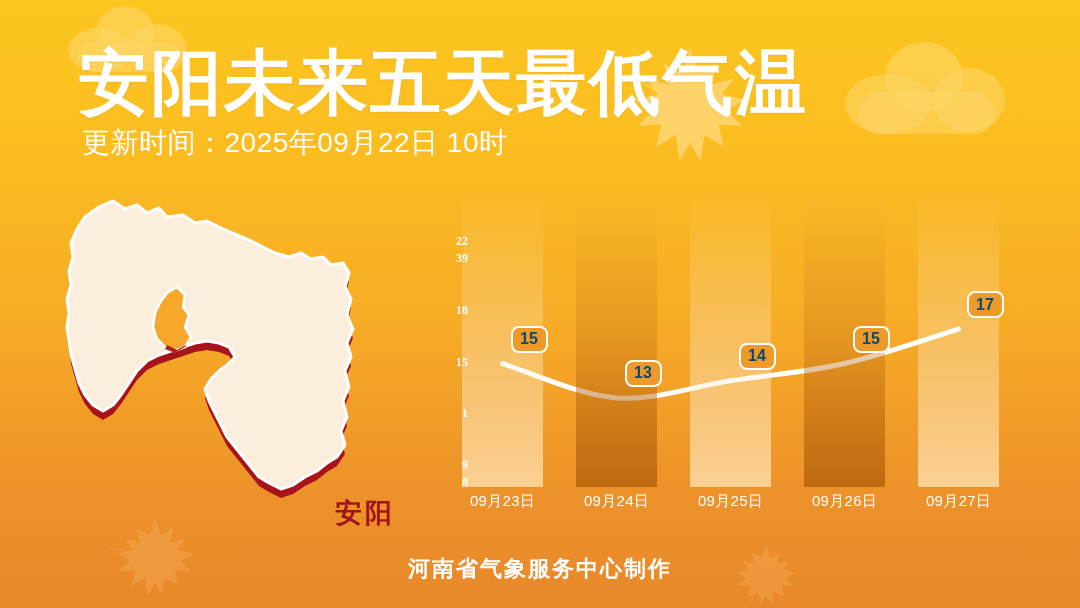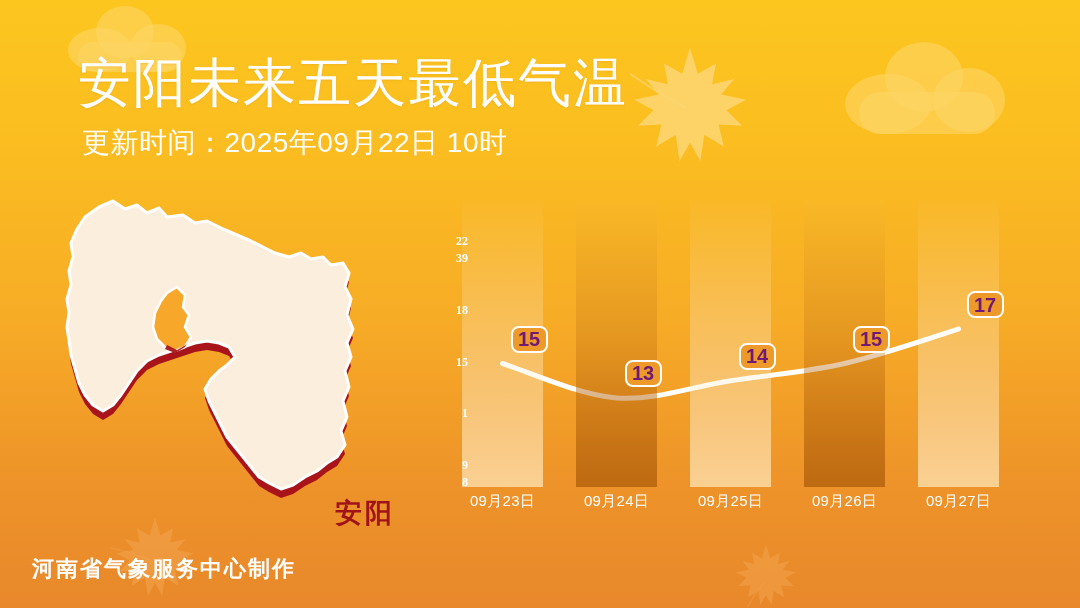--- a/index.html
+++ b/index.html
@@ -16,21 +16,21 @@
   .cloud{position:absolute;pointer-events:none;}
   .cloud .c-body{position:absolute;border-radius:50%;background:#FDD564;opacity:.62;}
 
   
   .leaf{position:absolute;pointer-events:none;}
   .leaf svg{display:block;}
 
   
   #title{
     position:absolute;left:78px;top:52px;
-    font-size:53px;line-height:62px;font-weight:normal;color:#ffffff;
+    font-size:71px;line-height:62px;font-weight:bold;color:#ffffff;
     letter-spacing:2px;white-space:nowrap;
     text-shadow:0 1px 2px rgba(200,120,10,.18);
   }
   #subtitle{
     position:absolute;left:82px;top:128px;
     font-size:28px;line-height:30px;color:#ffffff;white-space:nowrap;
     letter-spacing:.5px;
   }
 
   
@@ -54,34 +54,34 @@
     font-size:12px;font-weight:bold;color:#ffffff;
     font-family:"Liberation Serif","DejaVu Serif",serif;
   }
 
   #lineLayer{position:absolute;left:0;top:0;width:650px;height:305px;}
 
   .badge{
     position:absolute;box-sizing:border-box;
     width:37px;height:27px;border:2px solid #ffffff;border-radius:8px;
     background:#EE9A2A;
-    color:#701a75;font-size:20px;font-weight:bold;
+    color:#0c4a6e;font-size:16px;font-weight:bold;
     display:flex;align-items:center;justify-content:center;
     line-height:1;
   }
 
   .xlabel{
     position:absolute;top:297px;width:110px;text-align:center;
     font-size:15px;color:#ffffff;white-space:nowrap;letter-spacing:.3px;
   }
 
   
   #footer{
-    position:absolute;left:0;right:0;top:554px;text-align:left;
-    font-size:22px;color:#ffffff;letter-spacing:2px;font-weight:bold;padding-left:32px;
+    position:absolute;left:0;right:0;top:554px;text-align:center;
+    font-size:22px;color:#ffffff;letter-spacing:2px;font-weight:bold;
   }
 </style>
 </head>
 <body>
 
 <div id="poster">
 
   <div class="cloud" style="left:68px;top:2px;width:120px;height:70px;">
     <div class="c-body" style="left:0;top:26px;width:64px;height:44px;"></div>
     <div class="c-body" style="left:28px;top:4px;width:58px;height:52px;"></div>

